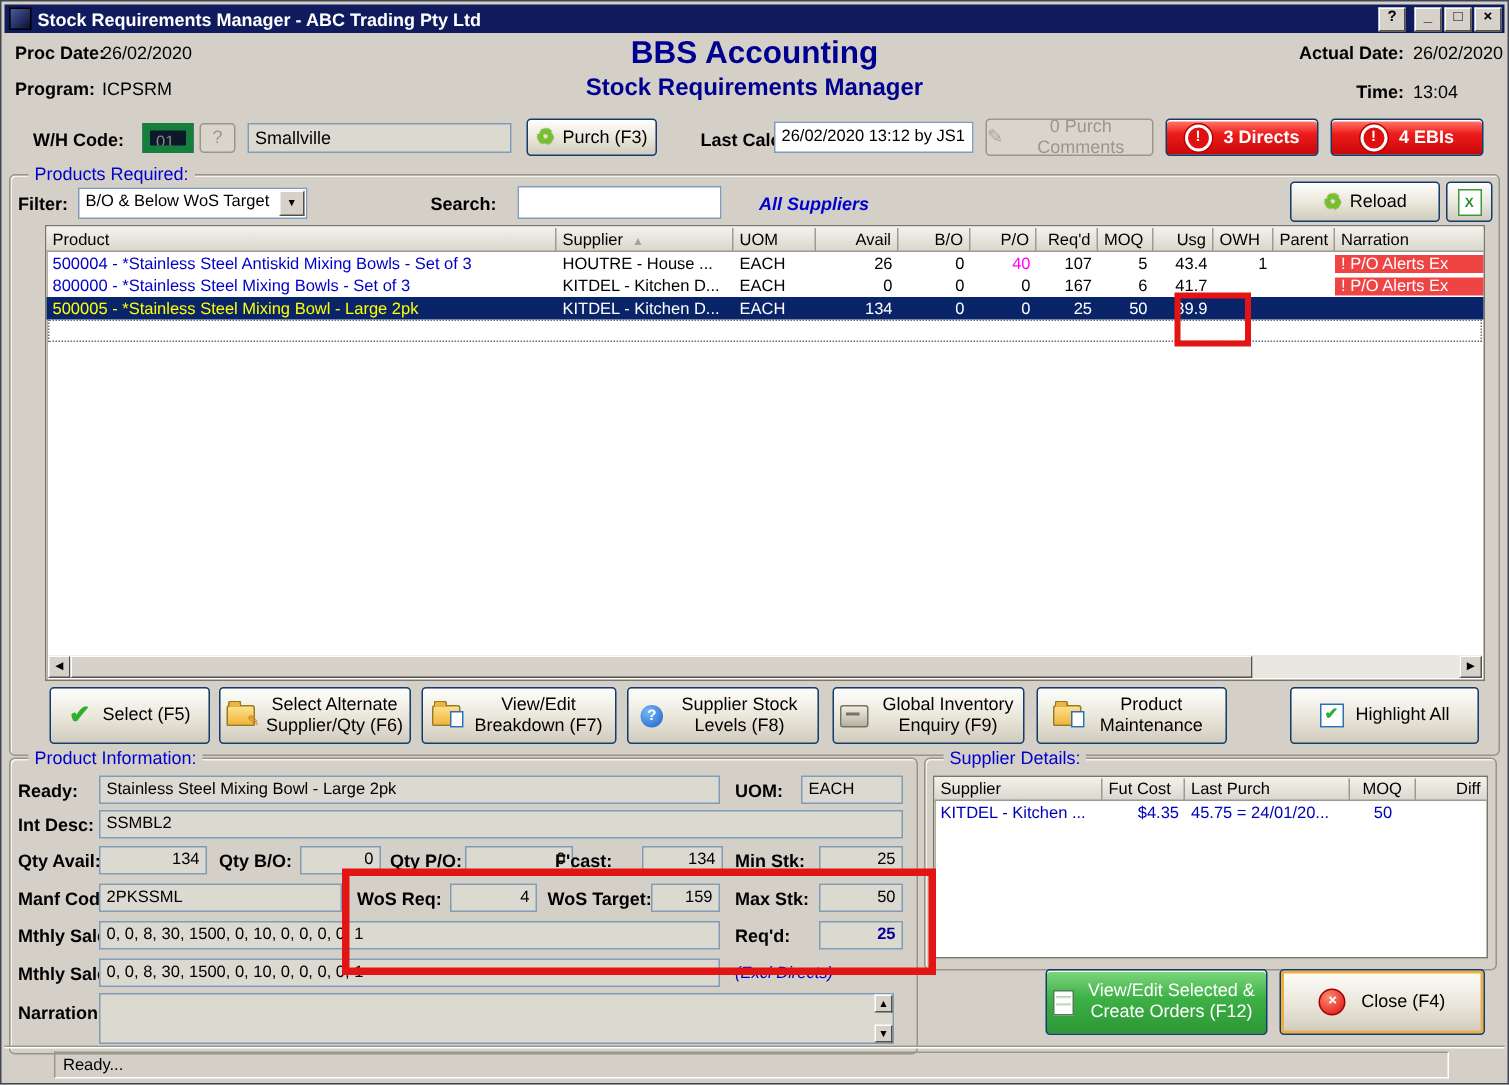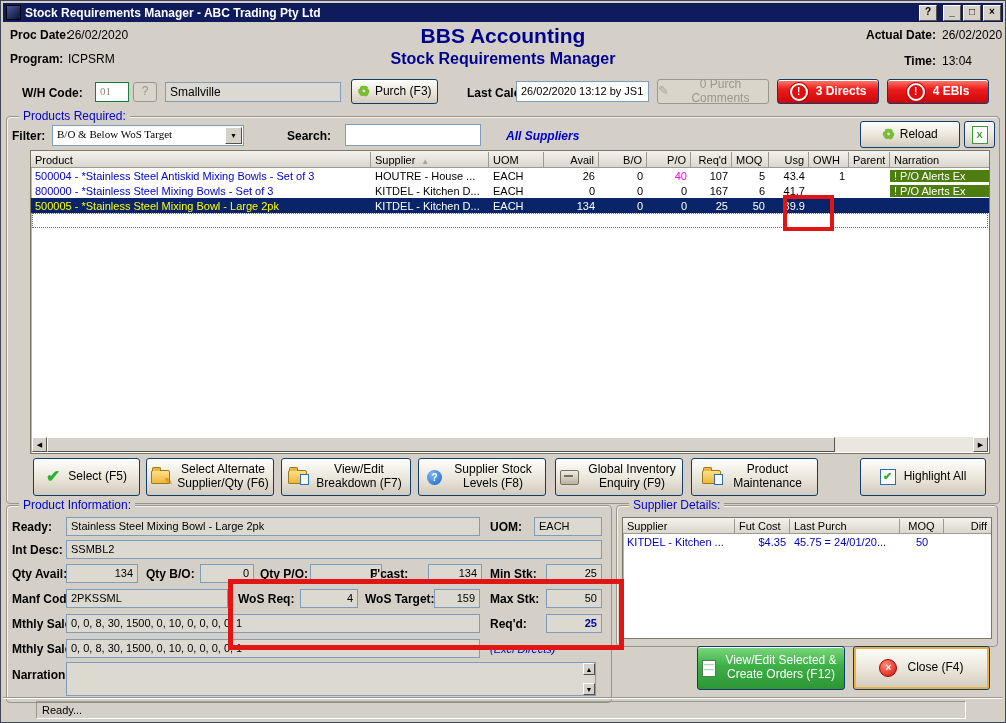--- a/index.html
+++ b/index.html
@@ -16,21 +16,21 @@
   .tbtn{width:16px;height:14px;background:#d6d2ca;border:1px solid;border-color:#fff #55514a #55514a #fff;
         font-size:10px;font-weight:bold;line-height:12px;text-align:center;color:#000;margin-left:2px;}
   .tbtn.gap{margin-right:4px;}
   
   .group{border:1px solid #98948a;border-radius:4px;box-shadow:inset 1px 1px 0 rgba(255,255,255,.75);}
   .gcap{position:absolute;top:-8px;left:12px;background:#d4d0c8;padding:0 4px;font-size:12px;color:#0000cc;white-space:nowrap;}
   
   .fld{background:#dcd9d1;border:1px solid #7f9db9;font-size:11px;color:#000;padding:2px 4px;box-sizing:border-box;white-space:nowrap;overflow:hidden;}
   .fldw{background:#fff;}
   .num{text-align:right;}
-  .dis{background:#ffffff;border:1px solid #15803d;color:#8a877c;font-family:Liberation Serif, serif;}
+  .dis{background:#0f172a;border:5px solid #15803d;color:#8a877c;}
   
   .btn{background:linear-gradient(180deg,#fefefc,#e9e5d9 55%,#d0cbbd);border:1px solid #123d6b;border-radius:3px;
        box-shadow:inset 0 1px 0 #fff;font-size:12px;color:#000;display:flex;align-items:center;justify-content:center;
        text-align:center;box-sizing:border-box;line-height:1.15;}
   .btn.disab{color:#9a968c;border-color:#9a968c;background:#d9d5cb;box-shadow:none;}
   .btn.red{background:linear-gradient(180deg,#ff8070,#ee1c1c 40%,#c90707);color:#fff;font-weight:600;}
   .btn.green{background:linear-gradient(180deg,#7ed77e,#3cb045 45%,#2d9636);color:#fff;}
   .btn.focus{box-shadow:inset 0 0 0 2px #efaf3f;}
   
   .g{display:inline-block;}
@@ -58,21 +58,21 @@
   .trow{display:flex;height:15px;font-size:11px;align-items:center;}
   .thead{height:17px;background:linear-gradient(180deg,#f4f2ec,#d8d5cb);}
   .thead .c{border-right:1px solid #9b9a93;border-bottom:1px solid #9b9a93;height:16px;line-height:16px;box-sizing:border-box;}
   .c{padding:0 4px;box-sizing:border-box;white-space:nowrap;overflow:hidden;flex:none;}
   .cp{width:340px;} .cs{width:118px;} .cu{width:55px;} .ca{width:55px;} .cb{width:48px;} .cpo{width:44px;}
   .cr{width:41px;} .cm{width:37px;} .cg{width:40px;} .co{width:40px;} .cpar{width:41px;text-align:center;} .cn{flex:1;}
   .rnum{text-align:right;}
   .rowsel{background:#0a246a;color:#fff;}
   .rowsel .link{color:#ffff00;}
   .link{color:#0000c8;}
-  .alertcell{background:#4d7c0f;color:#fff;}
+  .alertcell{background:#ef4444;color:#fff;}
   .dotrow{border:1px dotted #707070;}
   
   .sb{background:#d4d0c8;}
   .sbtn{background:#d6d2ca;border:1px solid;border-color:#fff #55514a #55514a #fff;font-size:7px;color:#000;text-align:center;box-sizing:border-box;}
   .sthumb{background:#d6d2ca;border:1px solid;border-color:#fff #55514a #55514a #fff;}
   .strack{background:#e9e7e0;}
   
   .sdrow{display:flex;height:16px;font-size:11px;align-items:center;color:#0000bb;}
   .sdhead{height:16px;background:linear-gradient(180deg,#f4f2ec,#d8d5cb);color:#000;}
   .sdhead .c{border-right:1px solid #9b9a93;border-bottom:1px solid #9b9a93;height:15px;line-height:15px;}
@@ -127,21 +127,21 @@
   <div class="abs btn red" style="left:887px;top:79px;width:102px;height:25px;">
     <span class="g ico-alert">!</span>
     <span>4 EBIs</span>
   </div>
 
   <div class="abs group" style="left:6px;top:116px;width:992px;height:386px;">
     <div class="gcap">Products Required:</div>
   </div>
 
   <div class="abs lbl" style="left:12px;top:129px;">Filter:</div>
-  <div class="abs fld fldw" style="left:52px;top:125px;width:192px;height:21px;padding-right:32px;font-family:Liberation Serif, serif;">
+  <div class="abs fld fldw" style="left:52px;top:125px;width:153px;height:21px;padding-right:32px;">
     <span>B/O &amp; Below WoS Target</span>
     <span class="abs sbtn" style="right:1px;top:1px;width:17px;height:17px;line-height:16px;font-size:7px;">▼</span>
   </div>
   <div class="abs lbl" style="left:287px;top:129px;">Search:</div>
   <input class="abs fld fldw" style="left: 345px; top: 124px; width: 136px; height: 22px;" value="">
   <div class="abs lbl blue-it" style="left:506px;top:129px;">All Suppliers</div>
   <div class="abs btn" style="left:860px;top:121px;width:100px;height:27px;">
     <span class="g ico-recycle">♻</span>
     <span>Reload</span>
   </div>

